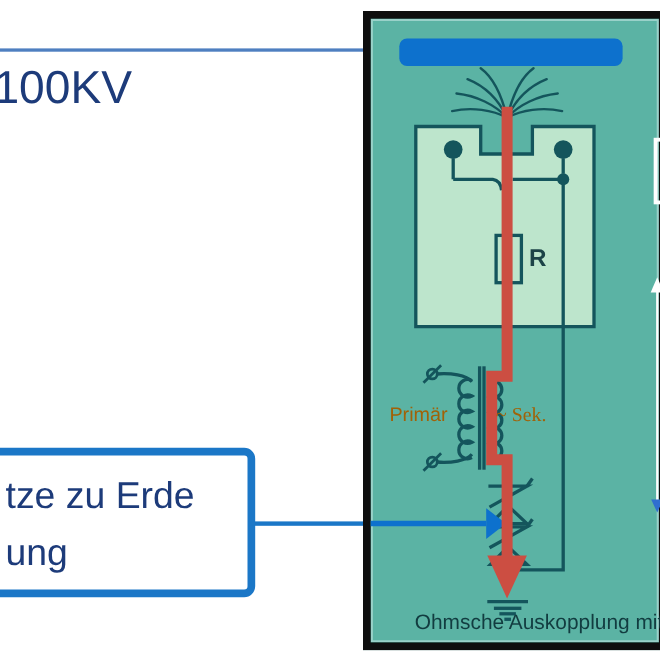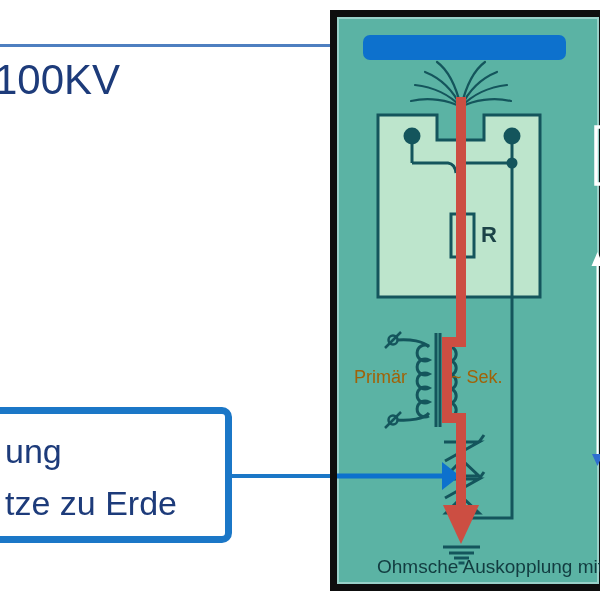--- a/index.html
+++ b/index.html
@@ -26,33 +26,33 @@
     background:#5bb3a4;border:7px solid #0e0e0e;
     box-shadow:inset 0 0 0 2px rgba(216,240,238,0.5);
   }
   #high-voltage-bar{left:363px;top:35px;width:203px;height:25px;background:#0d71cd;border-radius:7px;}
 
   #schematic-svg{left:0;top:0;width:600px;height:600px;pointer-events:none;}
 
   .panel-label{color:#a16207;font-size:18px;}
   #resistor-label{left:481px;top:222px;font-size:22px;font-weight:700;color:#1c4347;}
   #primary-label{left:354px;top:367px;}
-  #secondary-label{left:451px;top:367px;}
+  #secondary-label{left:451px;top:367px;font-family:Liberation Serif, serif;}
   #panel-caption{left:377px;top:556px;font-size:19px;color:#123c40;white-space:nowrap;}
 </style>
 </head>
 <body>
 
 <div class="abs" id="top-connector-line"></div>
 <div class="abs" id="voltage-label">100KV</div>
 
 <div class="abs" id="callout-box">
   <div id="callout-text">
+    <div>tze zu Erde</div>
     <div>ung</div>
-    <div>tze zu Erde</div>
   </div>
 </div>
 <div class="abs" id="callout-connector-line"></div>
 
 <div class="abs" id="diagram-panel"></div>
 <div class="abs" id="high-voltage-bar"></div>
 
 <svg class="abs" id="schematic-svg" viewBox="0 0 600 600" xmlns="http://www.w3.org/2000/svg">
 
   <g stroke="#14555c" stroke-width="2.2" fill="none" stroke-linecap="round">

